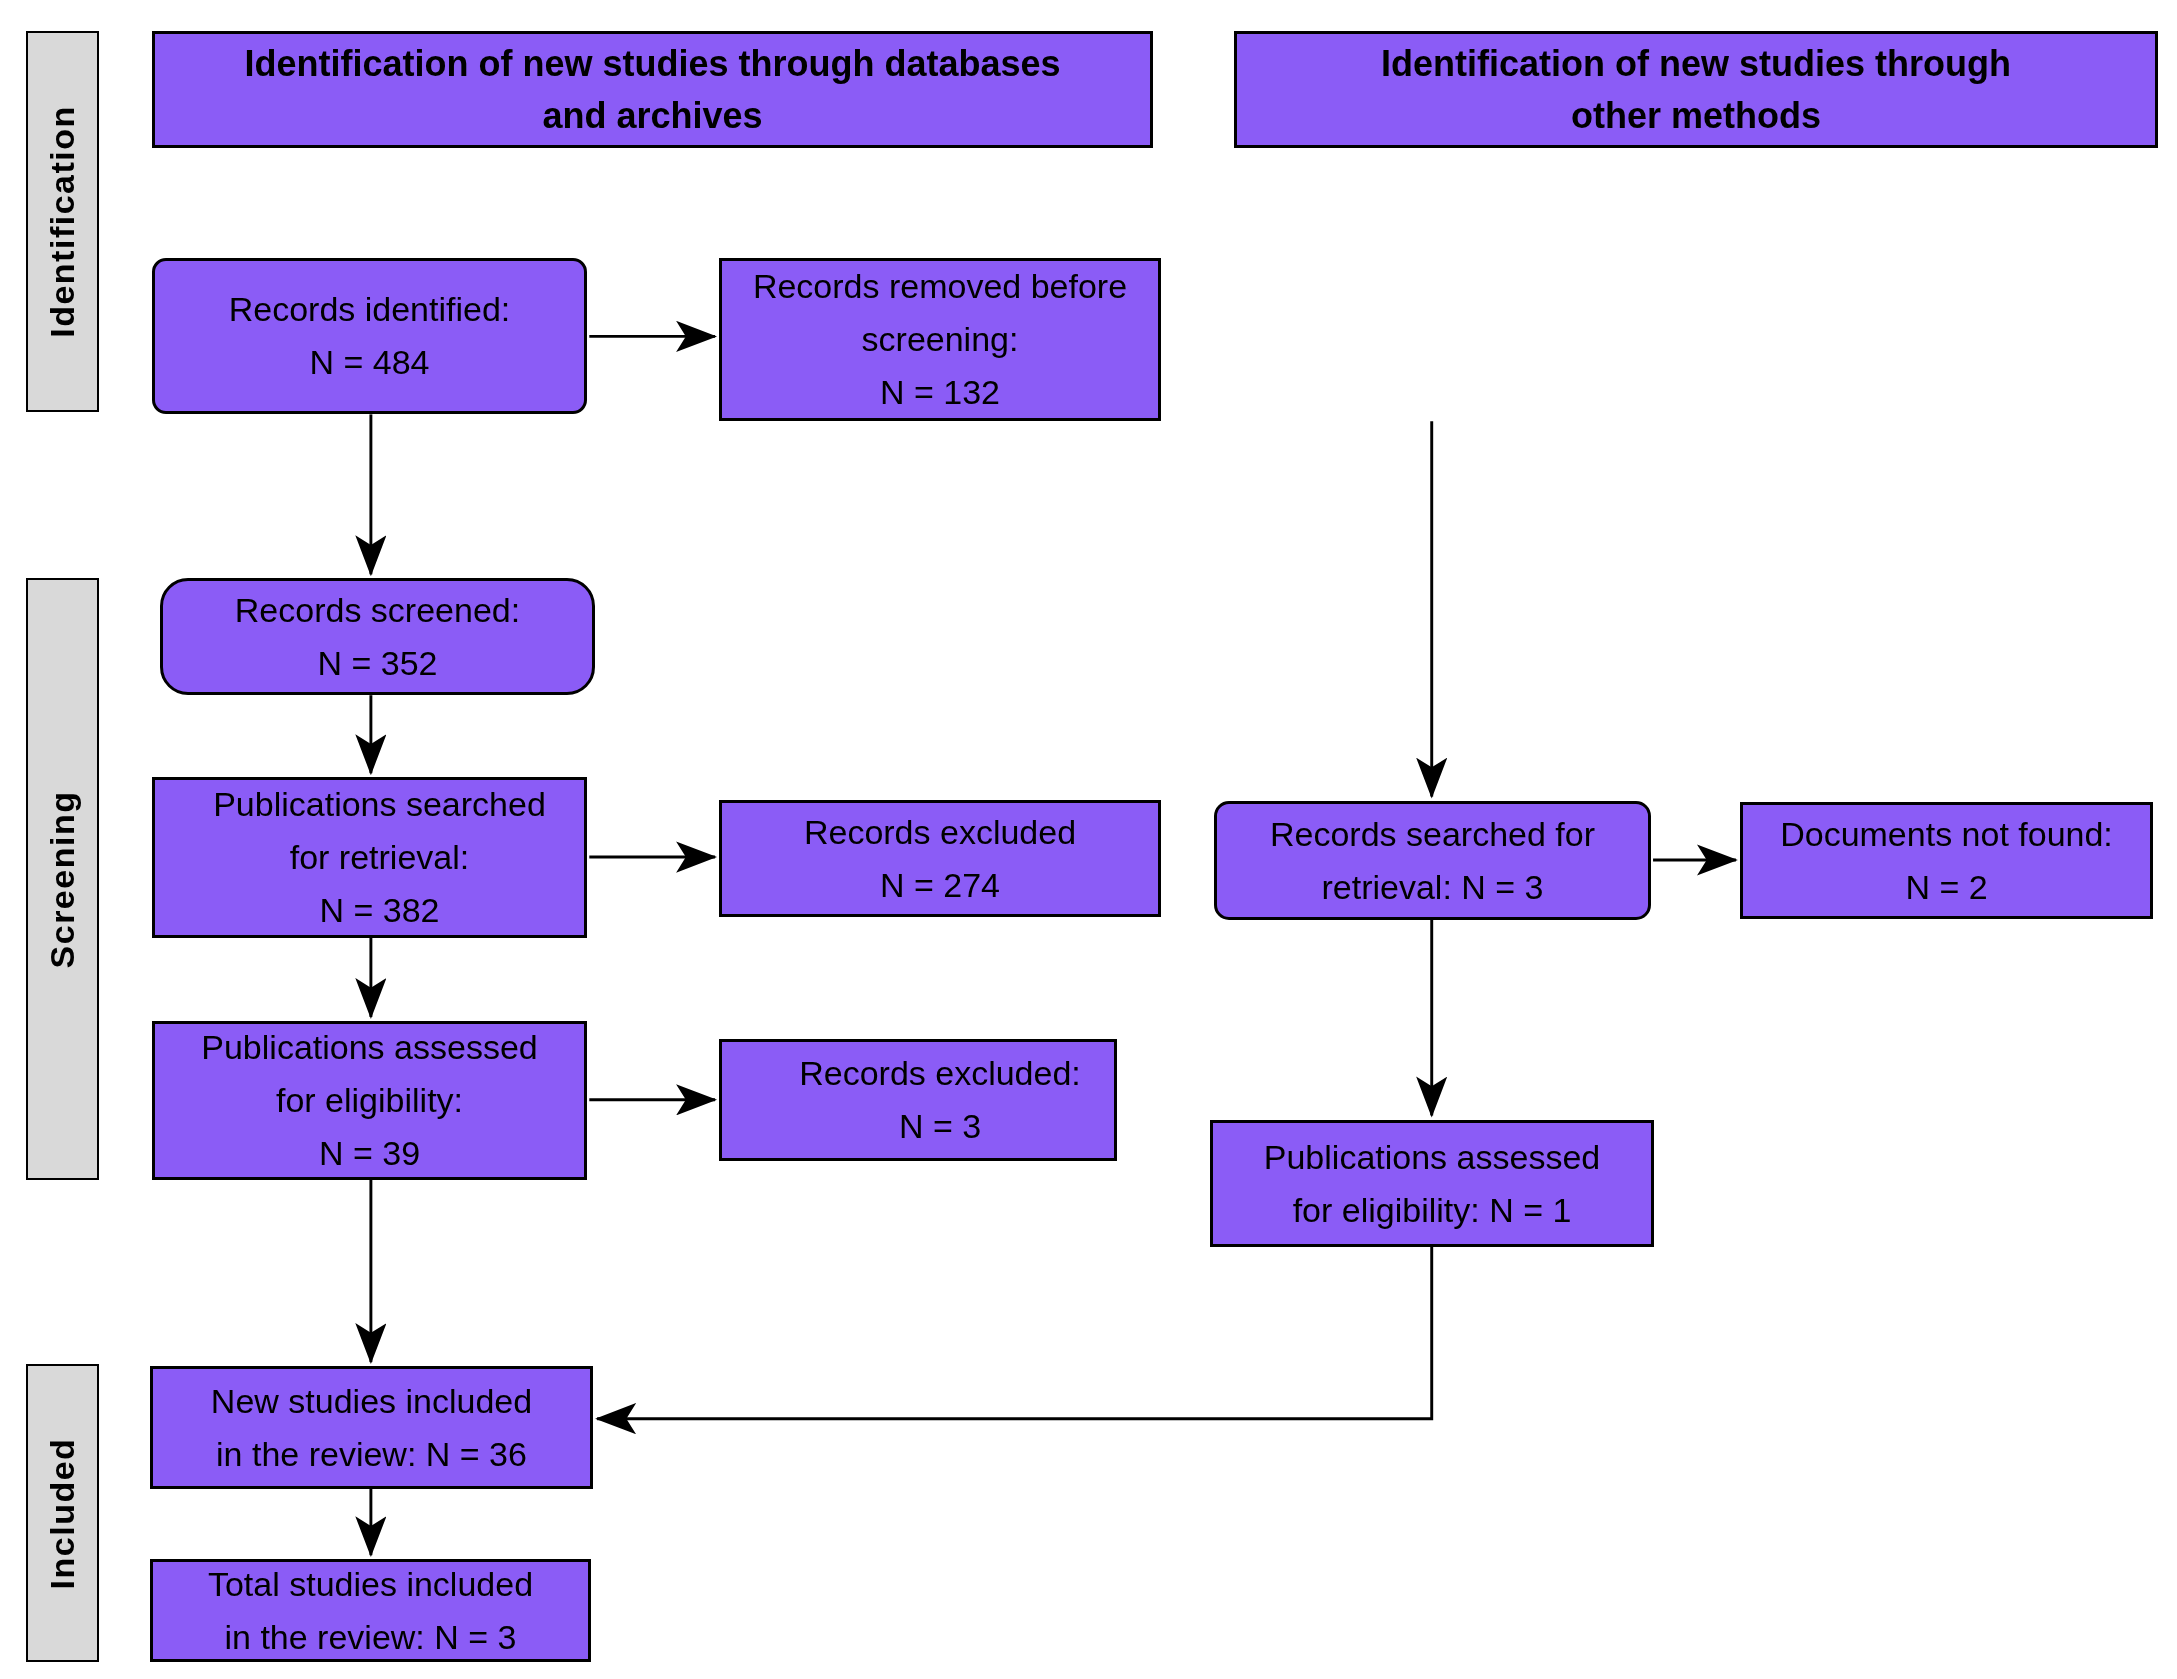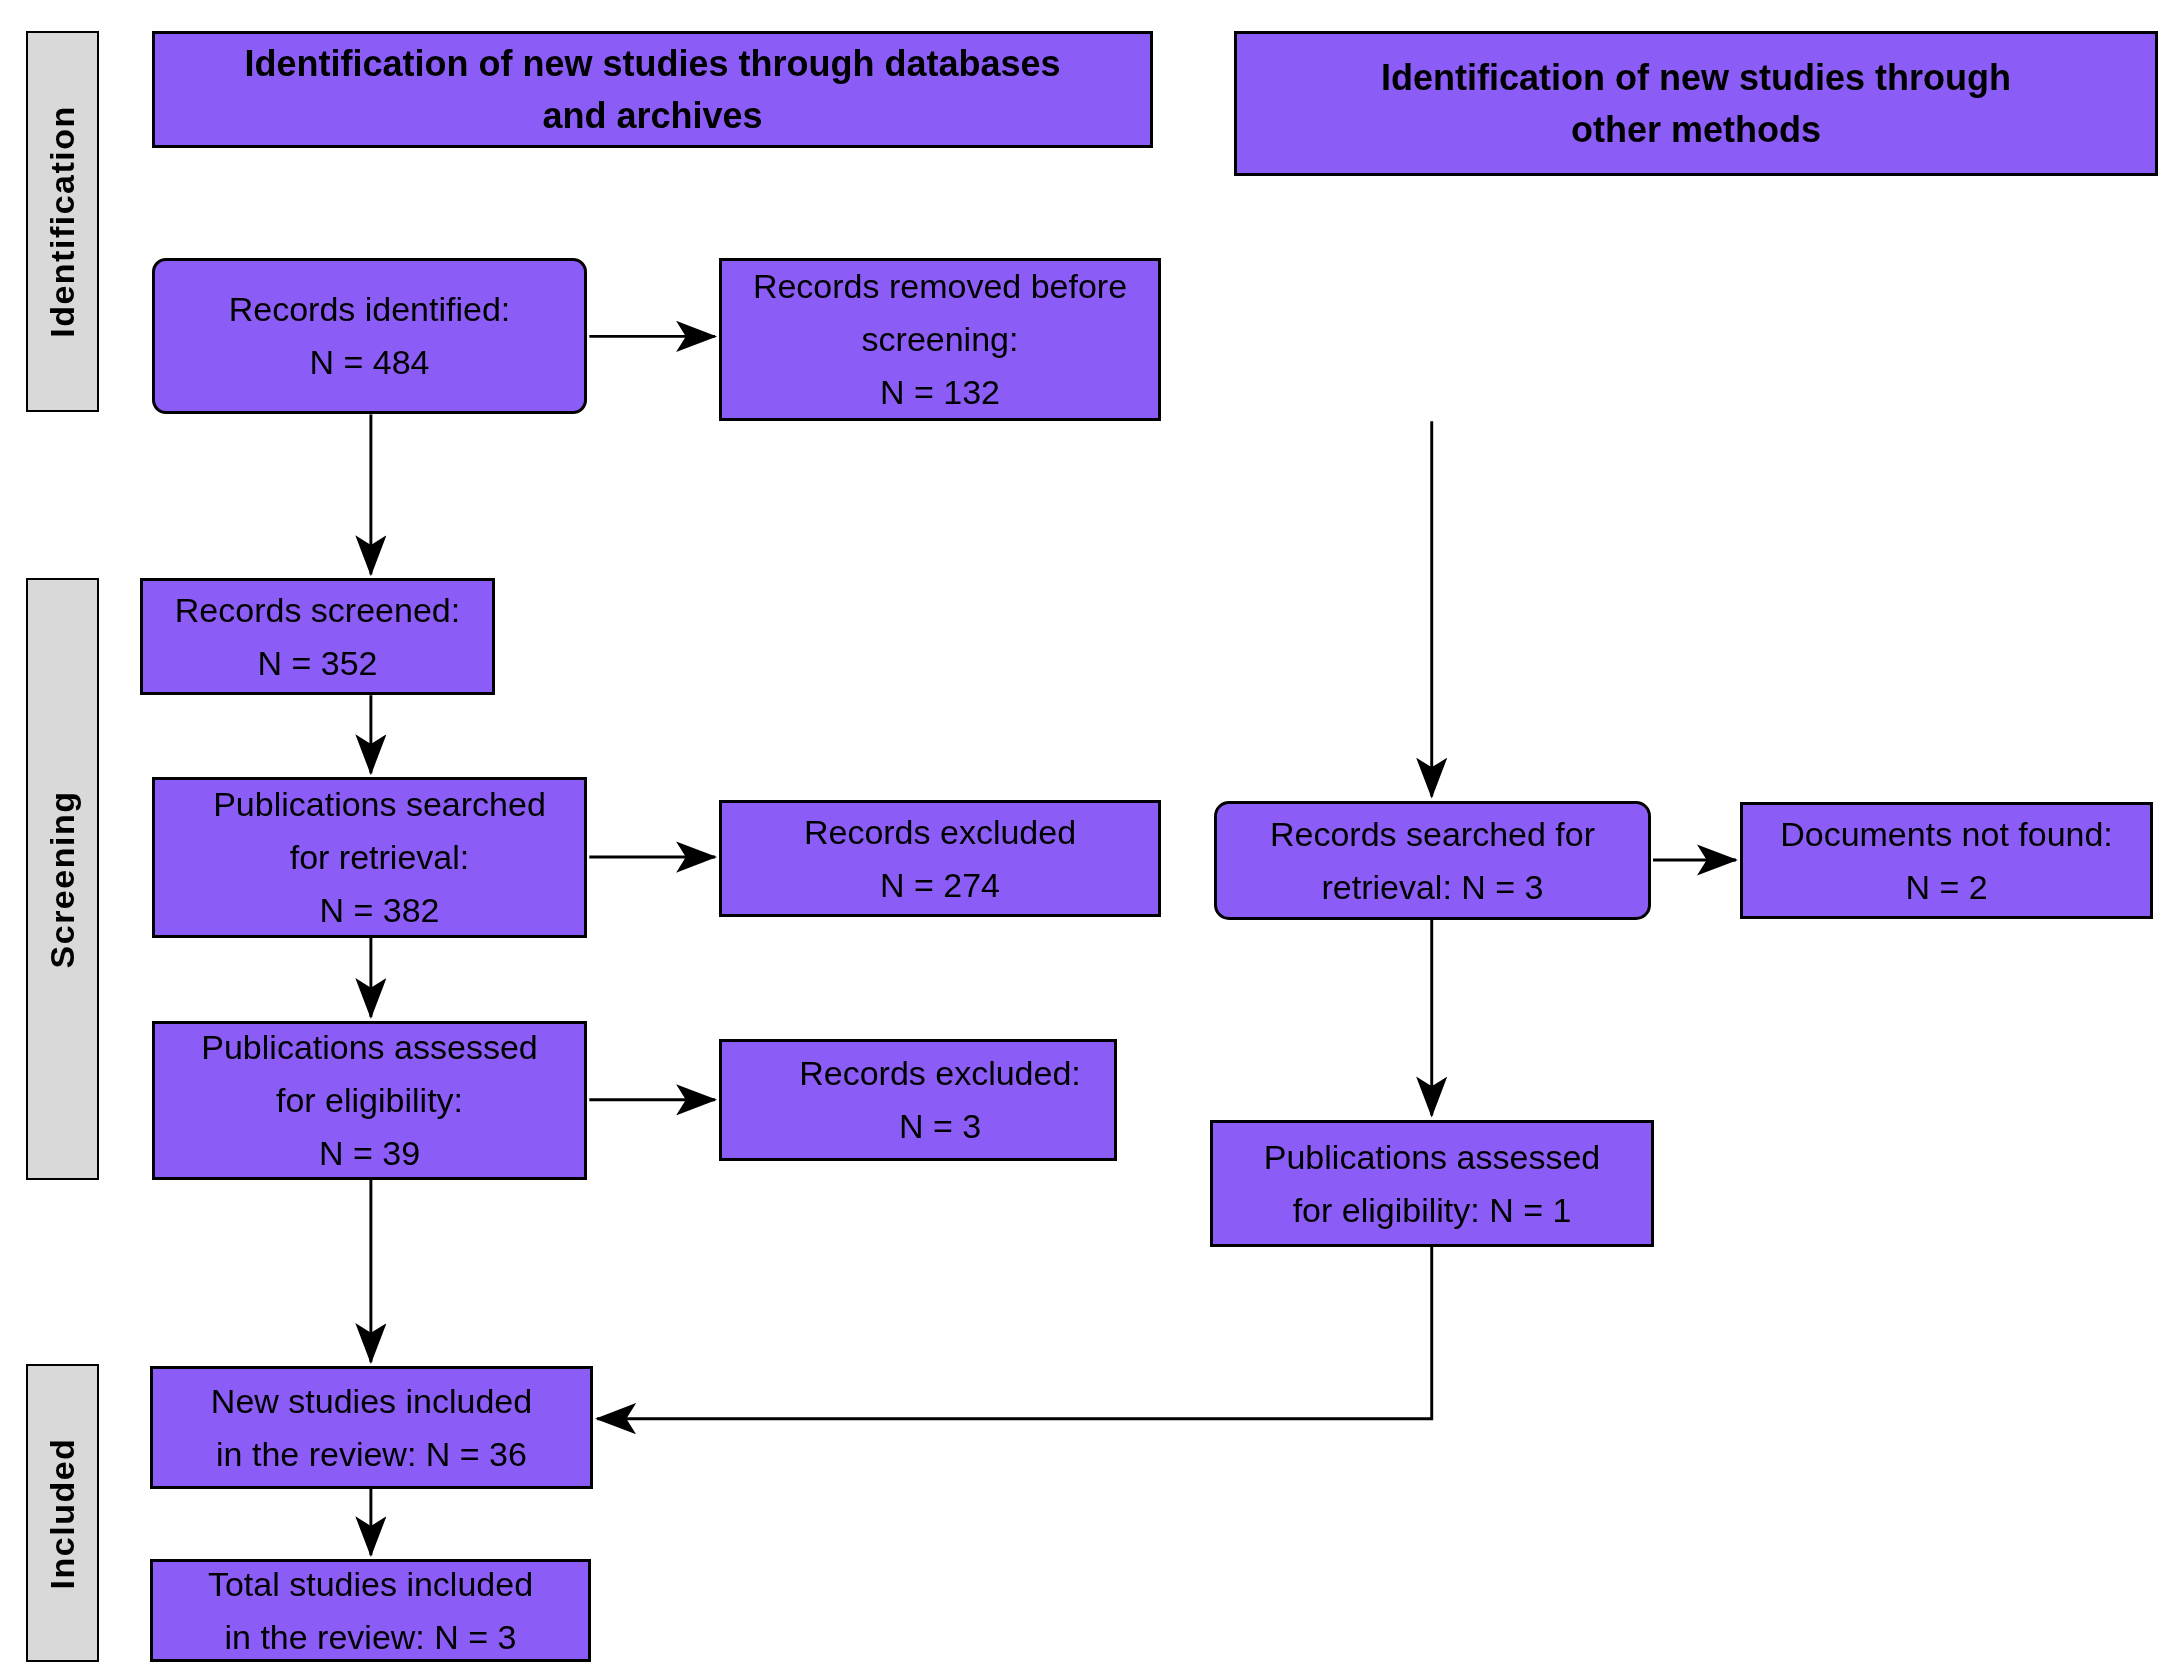--- a/index.html
+++ b/index.html
@@ -77,37 +77,37 @@
     <span class="stage-text">Screening</span>
   </div>
   <div class="stage" style="left:26px; top:1364px; width:73px; height:298px;">
     <span class="stage-text">Included</span>
   </div>
 
   <div class="box header" style="left:152px; top:31px; width:1001px; height:117px;">
     <span class="ln">Identification of new studies through databases</span>
     <span class="ln">and archives</span>
   </div>
-  <div class="box header" style="left:1234px; top:31px; width:924px; height:145px;">
+  <div class="box header" style="left:1234px; top:31px; width:924px; height:117px;">
     <span class="ln">Identification of new studies through</span>
     <span class="ln">other methods</span>
   </div>
 
   <div class="box" style="left:152px; top:258px; width:435px; height:156px;border-radius:14px;">
     <span class="ln">Records identified:</span>
     <span class="ln">N = 484</span>
   </div>
 
   <div class="box" style="left:719px; top:258px; width:442px; height:163px;">
     <span class="ln">Records removed before</span>
     <span class="ln">screening:</span>
     <span class="ln">N = 132</span>
   </div>
 
-  <div class="box" style="left:140px; top:578px; width:355px; height:117px;">
+  <div class="box" style="left:160px; top:578px; width:435px; height:117px;border-radius:28px;">
     <span class="ln">Records screened:</span>
     <span class="ln">N = 352</span>
   </div>
 
   <div class="box" style="left:152px; top:777px; width:435px; height:161px;padding-left:20px;">
     <span class="ln">Publications searched</span>
     <span class="ln">for retrieval:</span>
     <span class="ln">N = 382</span>
   </div>
 

